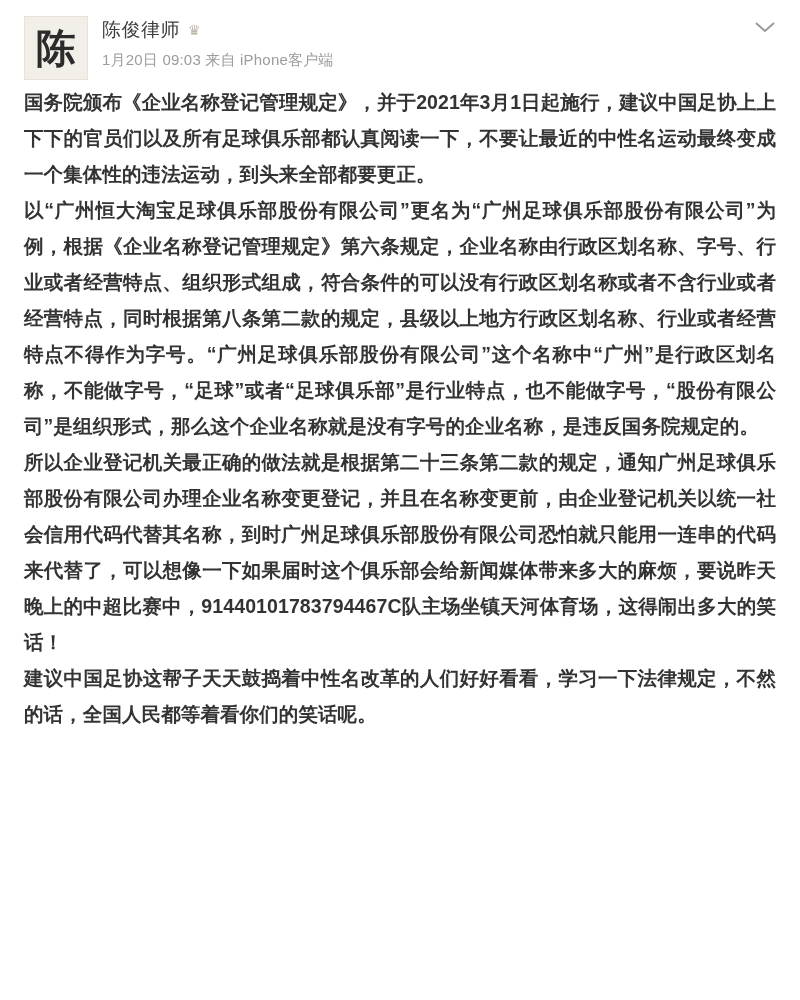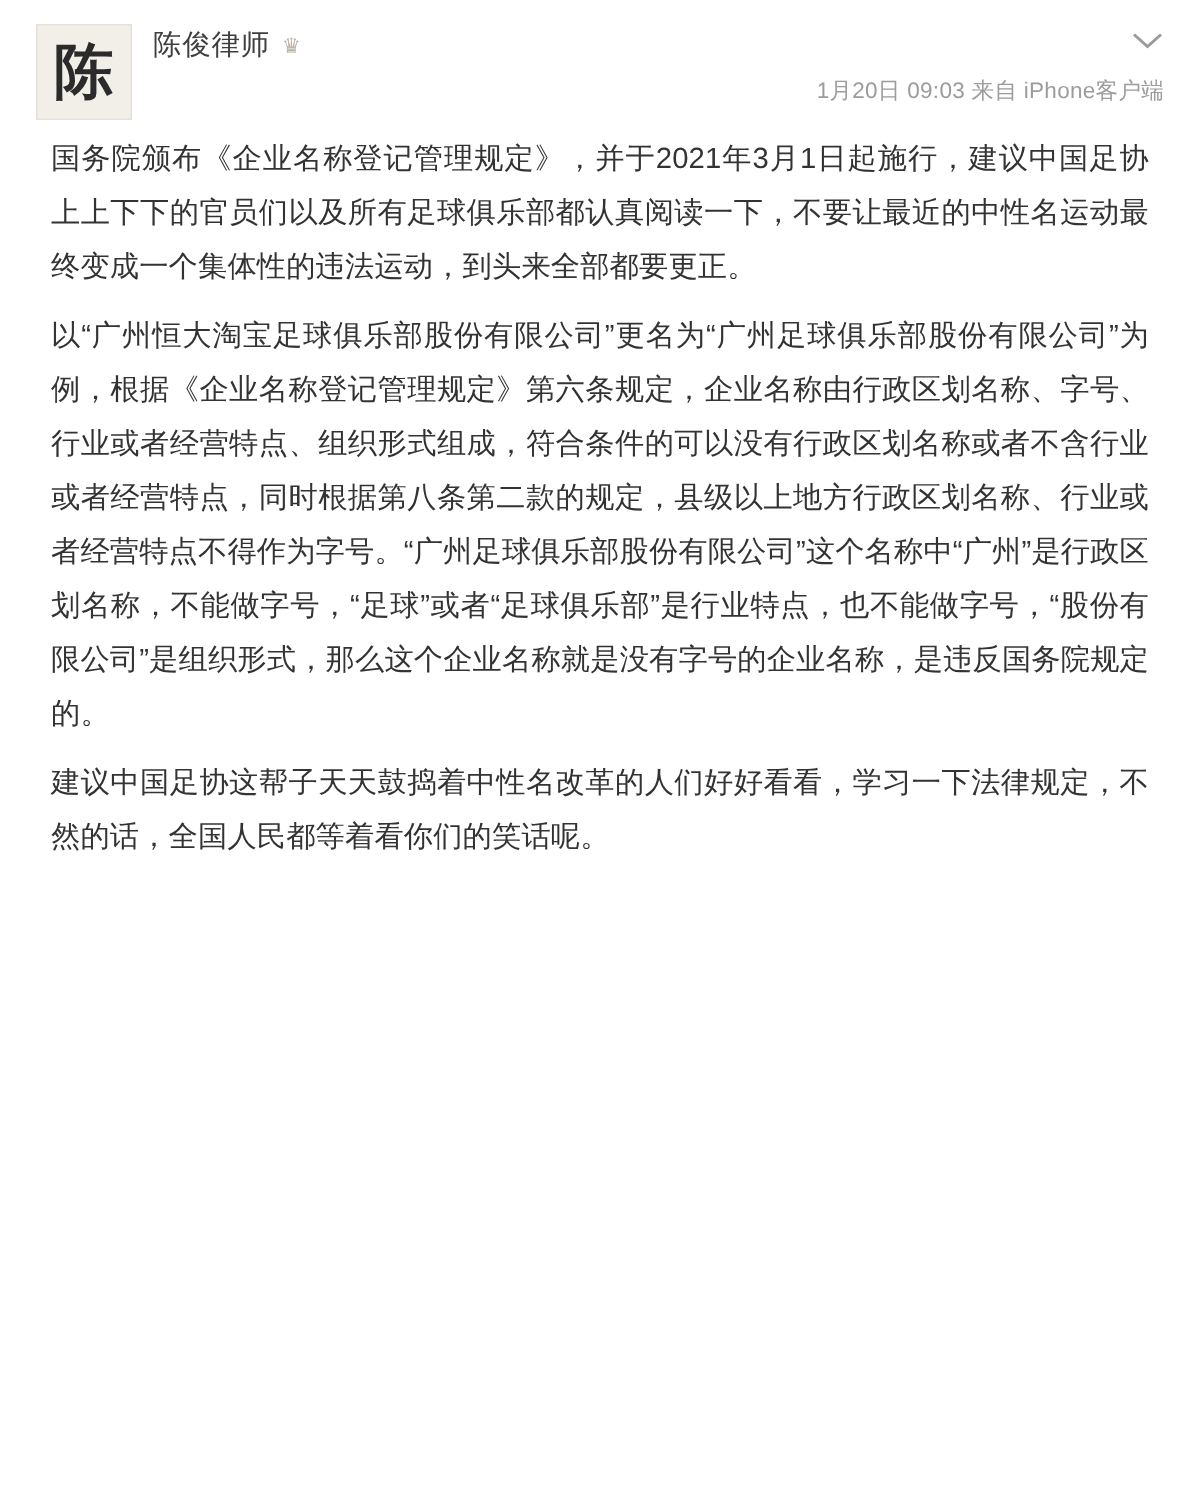--- a/index.html
+++ b/index.html
@@ -60,21 +60,20 @@
     margin-left: 8px;
     font-size: 14px;
     color: #b9b2a6;
     line-height: 1;
   }
   .meta-row {
     margin-top: 9px;
     font-size: 15px;
     color: #9c9c9c;
     letter-spacing: 0.2px;
-    text-align: right;
   }
   .collapse-arrow {
     position: absolute;
     right: 22px;
     top: 18px;
     width: 26px;
     height: 18px;
     cursor: pointer;
   }
   .collapse-arrow svg {
@@ -82,21 +81,22 @@
   }
   .content {
     margin-top: 6px;
     font-size: 19.5px;
     line-height: 36px;
     color: #333333;
     letter-spacing: 0.1px;
     text-align: justify;
   }
   .content p {
-    margin: 10px;
+    margin: 0;
+    font-weight: bold;
   }
 </style>
 </head>
 <body>
 
 <div class="post">
 
   <div class="collapse-arrow">
     <svg width="26" height="18" viewBox="0 0 26 18" aria-hidden="true">
       <polyline points="4,5 13,13 22,5" fill="none" stroke="#9a9a9a" stroke-width="2"></polyline>
@@ -110,16 +110,17 @@
         <span class="user-name">陈俊律师</span>
         <span class="verify-icon">♛</span>
       </div>
       <div class="meta-row">1月20日 09:03 来自 iPhone客户端</div>
     </div>
   </div>
 
   <div class="content">
     <p>国务院颁布《企业名称登记管理规定》，并于2021年3月1日起施行，建议中国足协上上下下的官员们以及所有足球俱乐部都认真阅读一下，不要让最近的中性名运动最终变成一个集体性的违法运动，到头来全部都要更正。</p>
     <p>以“广州恒大淘宝足球俱乐部股份有限公司”更名为“广州足球俱乐部股份有限公司”为例，根据《企业名称登记管理规定》第六条规定，企业名称由行政区划名称、字号、行业或者经营特点、组织形式组成，符合条件的可以没有行政区划名称或者不含行业或者经营特点，同时根据第八条第二款的规定，县级以上地方行政区划名称、行业或者经营特点不得作为字号。“广州足球俱乐部股份有限公司”这个名称中“广州”是行政区划名称，不能做字号，“足球”或者“足球俱乐部”是行业特点，也不能做字号，“股份有限公司”是组织形式，那么这个企业名称就是没有字号的企业名称，是违反国务院规定的。</p>
+    <p>所以企业登记机关最正确的做法就是根据第二十三条第二款的规定，通知广州足球俱乐部股份有限公司办理企业名称变更登记，并且在名称变更前，由企业登记机关以统一社会信用代码代替其名称，到时广州足球俱乐部股份有限公司恐怕就只能用一连串的代码来代替了，可以想像一下如果届时这个俱乐部会给新闻媒体带来多大的麻烦，要说昨天晚上的中超比赛中，91440101783794467C队主场坐镇天河体育场，这得闹出多大的笑话！</p>
     <p>建议中国足协这帮子天天鼓捣着中性名改革的人们好好看看，学习一下法律规定，不然的话，全国人民都等着看你们的笑话呢。</p>
   </div>
 
 </div>
 
 </body></html>

